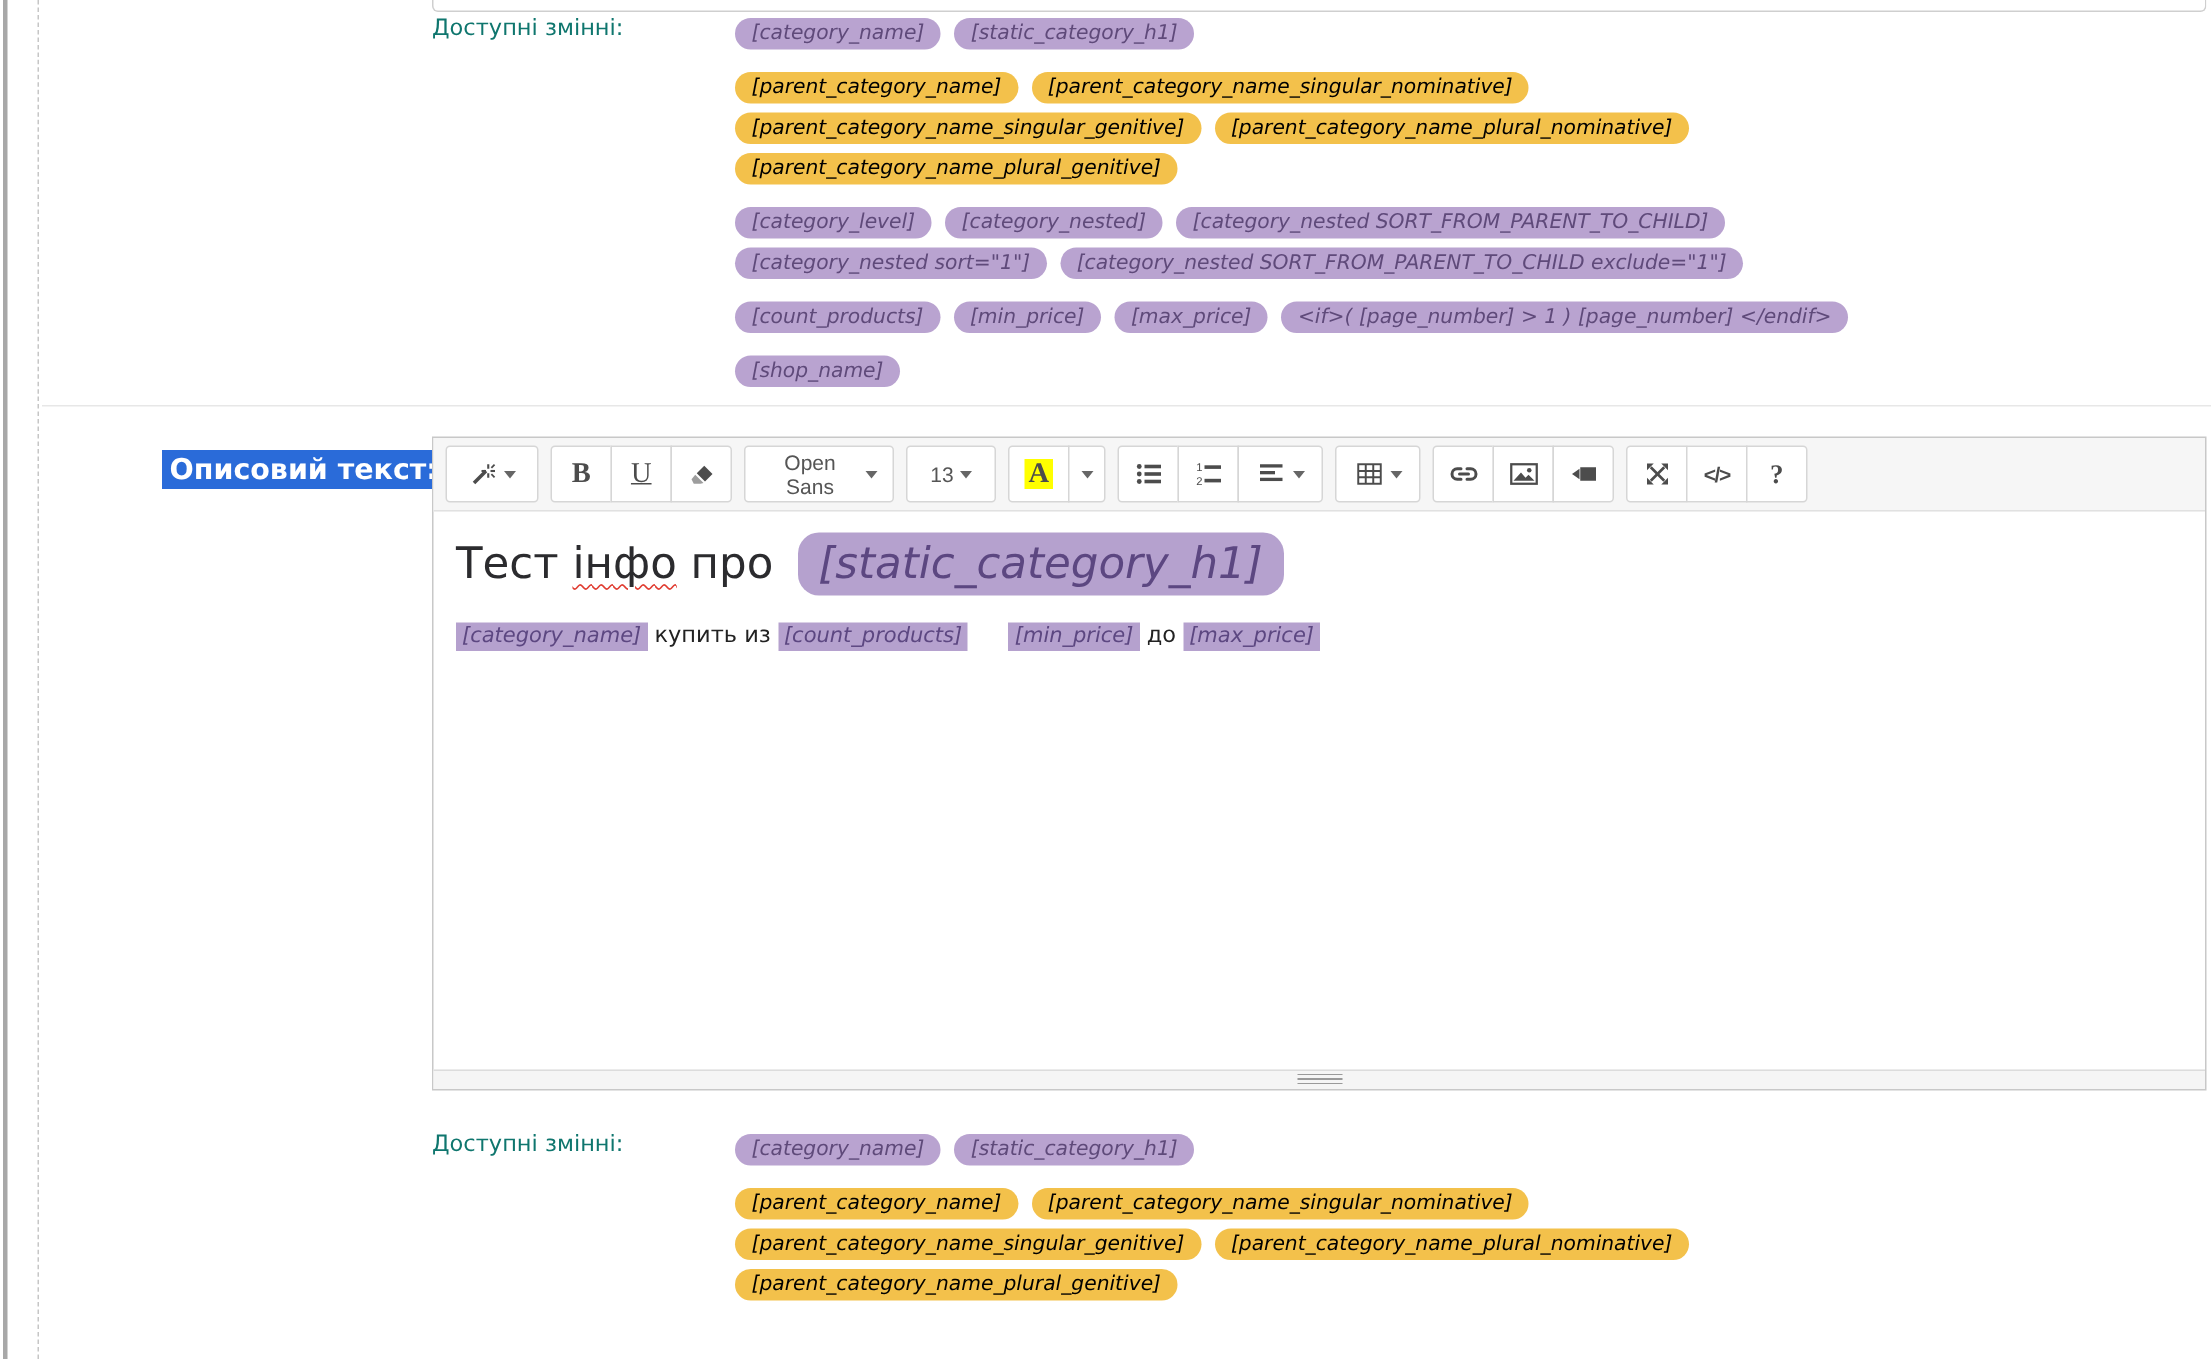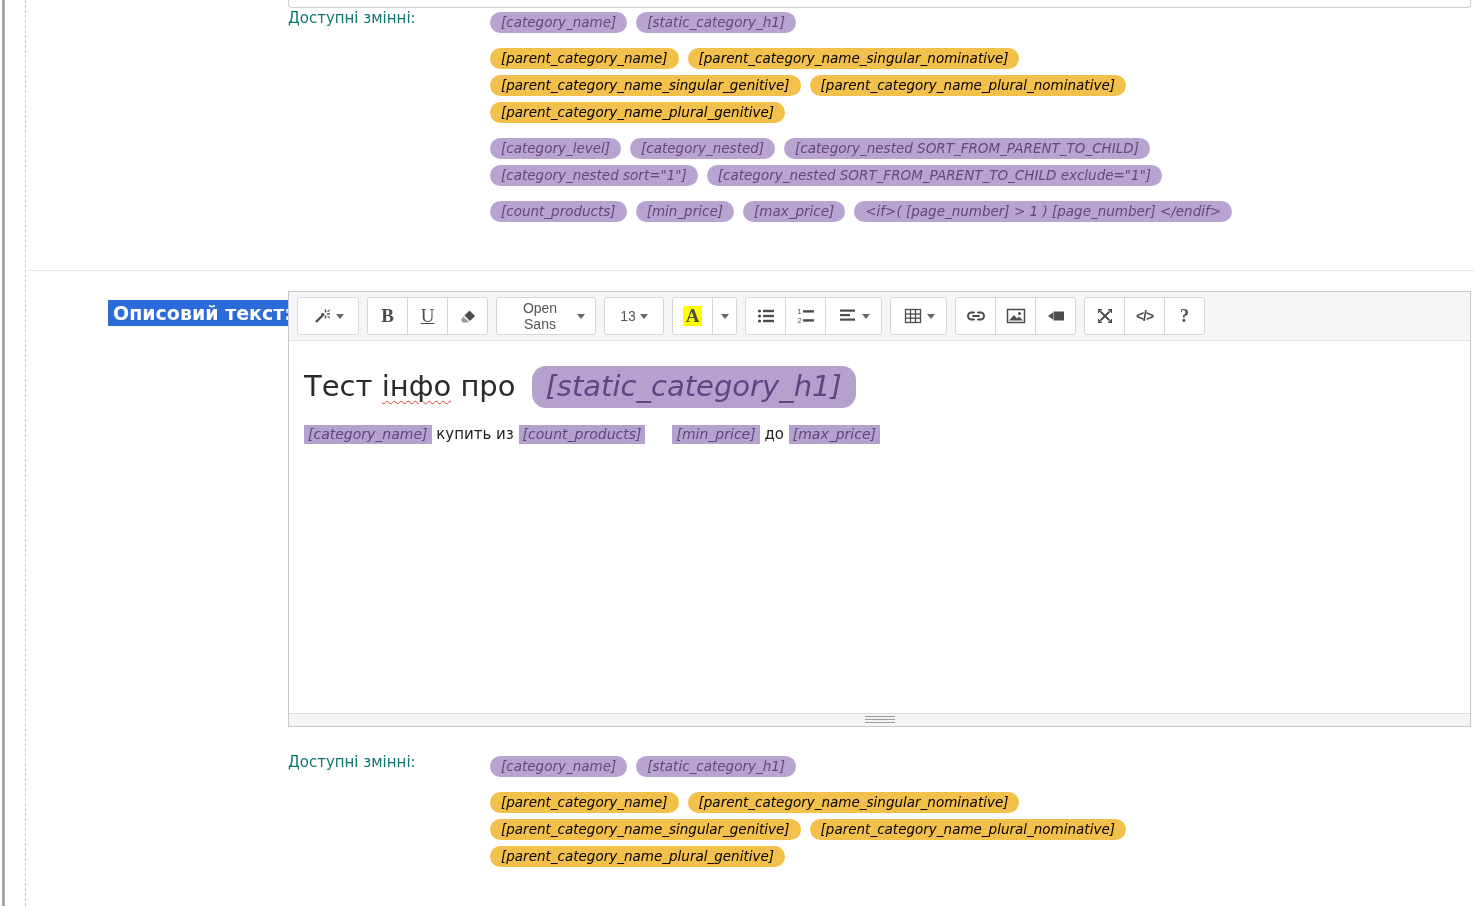--- a/index.html
+++ b/index.html
@@ -51,21 +51,21 @@
             background:#ffff00; padding:0 3px; line-height:20px; }
   .tb-caret-only { min-width:25px; width:25px; }
   .caret { width:0; height:0; border-left:4px solid transparent; border-right:4px solid transparent;
            border-top:5px solid #666; display:inline-block; }
   .tb-code { font-size:14px; font-weight:bold; letter-spacing:-1px; }
   .tb-help { font-size:18px; font-weight:bold; font-family:"Liberation Serif","DejaVu Serif",serif; }
   .tb-btn svg { display:block; }
 
   
   .editor-body { position:relative; padding:14px 15px; height:368px; overflow:hidden; }
-  .ed-heading { margin-top:11px; font-size:29px; color:#2b2b2e; font-weight:400;
+  .ed-heading { font-size:29px; color:#2b2b2e; font-weight:400;
                 letter-spacing:0; }
   .misspelled { text-decoration:underline wavy #e03c31 1px; text-underline-offset:4px; }
   .ed-h-badge { display:inline-block; background:#b5a1ce; color:#5c4781; font-style:italic;
                 border-radius:14px; padding:3px 14px 5px; margin-left:16px; line-height:34px; }
   .ed-para { margin-top:17px; font-size:15px; color:#222; }
   .ed-pill { display:inline-block; background:#b5a1ce; color:#5c4781; font-style:italic;
              padding:1px 4px 2px; font-size:14px; }
   .ed-gap { display:inline-block; width:27px; }
 
   
@@ -81,20 +81,21 @@
 <div class="left-dashed-line"></div>
 <div class="input-remnant"></div>
 <div class="section-divider"></div>
 
 <div class="var-label" style="left:288px; top:9px;">Доступні змінні:</div>
 <div class="var-area" style="top:9px;">
     <div class="badge-group"><span class="badge purple">[category_name]</span><span class="badge purple">[static_category_h1]</span></div>
     <div class="badge-group"><span class="badge yellow">[parent_category_name]</span><span class="badge yellow">[parent_category_name_singular_nominative]</span><span class="badge yellow">[parent_category_name_singular_genitive]</span><span class="badge yellow">[parent_category_name_plural_nominative]</span><span class="badge yellow">[parent_category_name_plural_genitive]</span></div>
     <div class="badge-group"><span class="badge purple">[category_level]</span><span class="badge purple">[category_nested]</span><span class="badge purple">[category_nested SORT_FROM_PARENT_TO_CHILD]</span><span class="badge purple">[category_nested sort="1"]</span><span class="badge purple">[category_nested SORT_FROM_PARENT_TO_CHILD exclude="1"]</span></div>
     <div class="badge-group"><span class="badge purple">[count_products]</span><span class="badge purple">[min_price]</span><span class="badge purple">[max_price]</span><span class="badge purple">&lt;if&gt;( [page_number] &gt; 1 ) [page_number] &lt;/endif&gt;</span></div>
+    <div class="badge-group"><span class="badge purple">[shop_name]</span></div>
   </div>
 
 <div class="field-label" style="background: rgb(42, 107, 217);">Описовий текст:</div>
 
 <div class="editor">
   <div class="toolbar">
 
     <div class="tb-group">
       <button class="tb-btn" style="min-width:62px;">
         <span>

